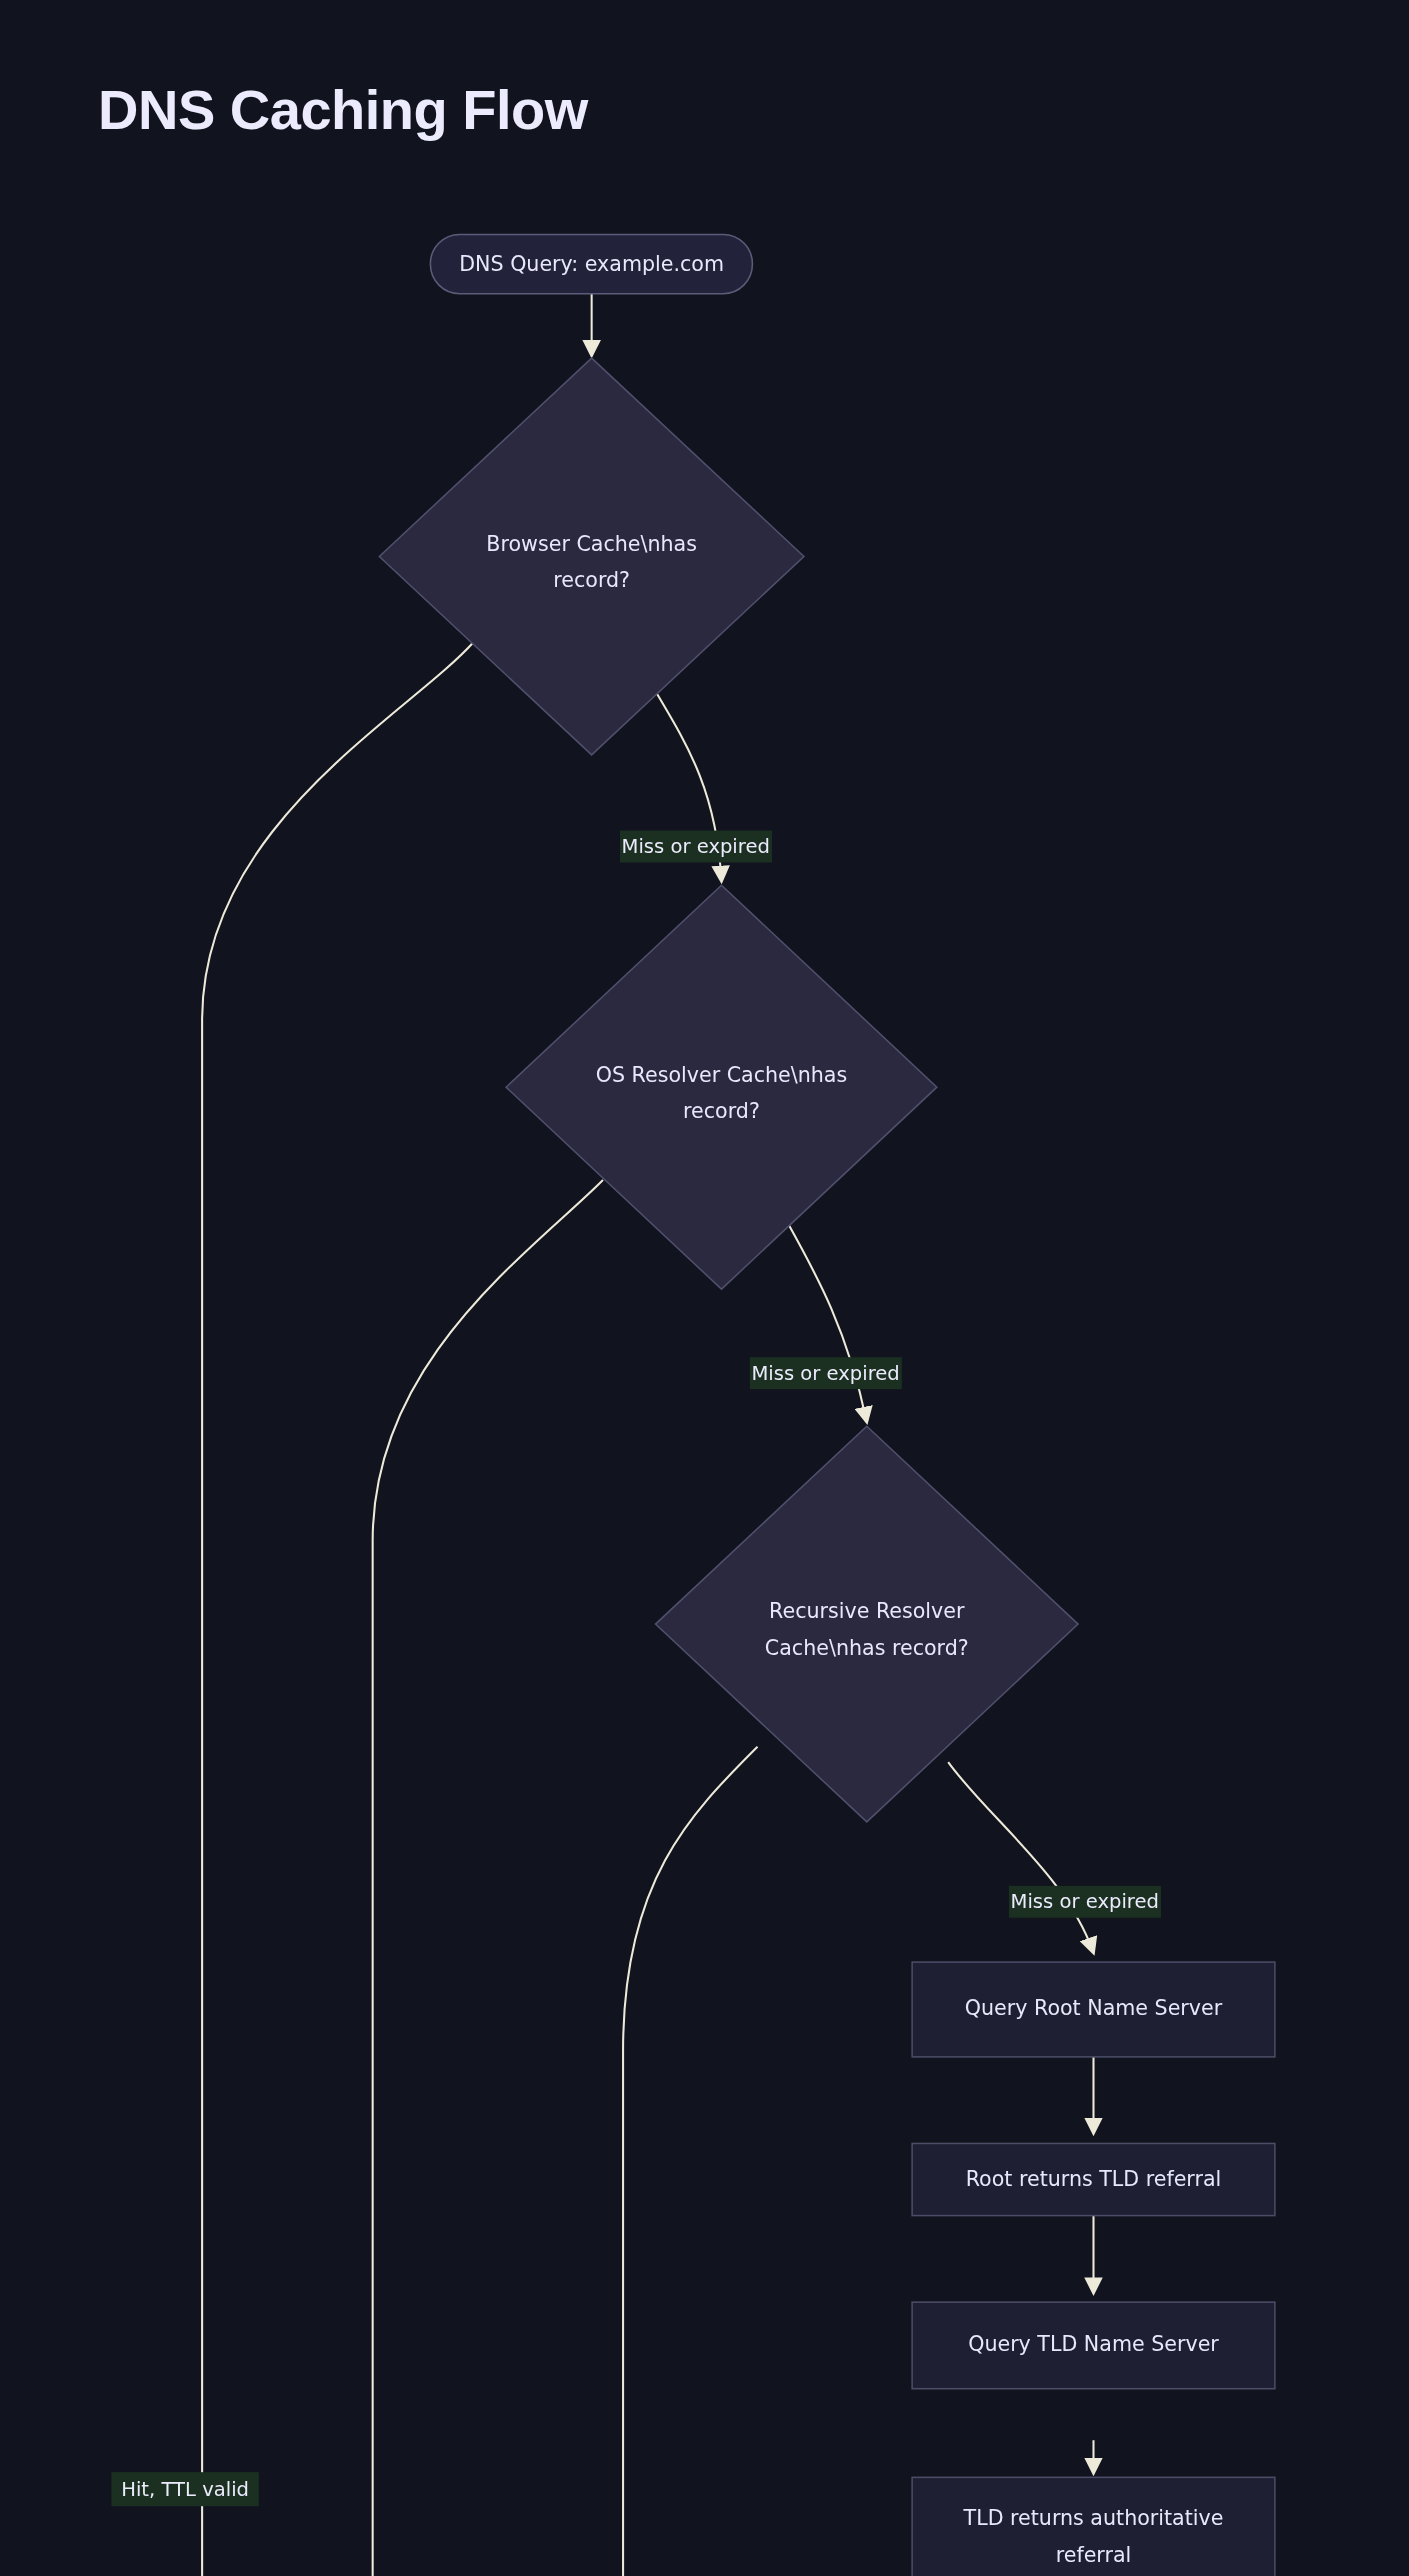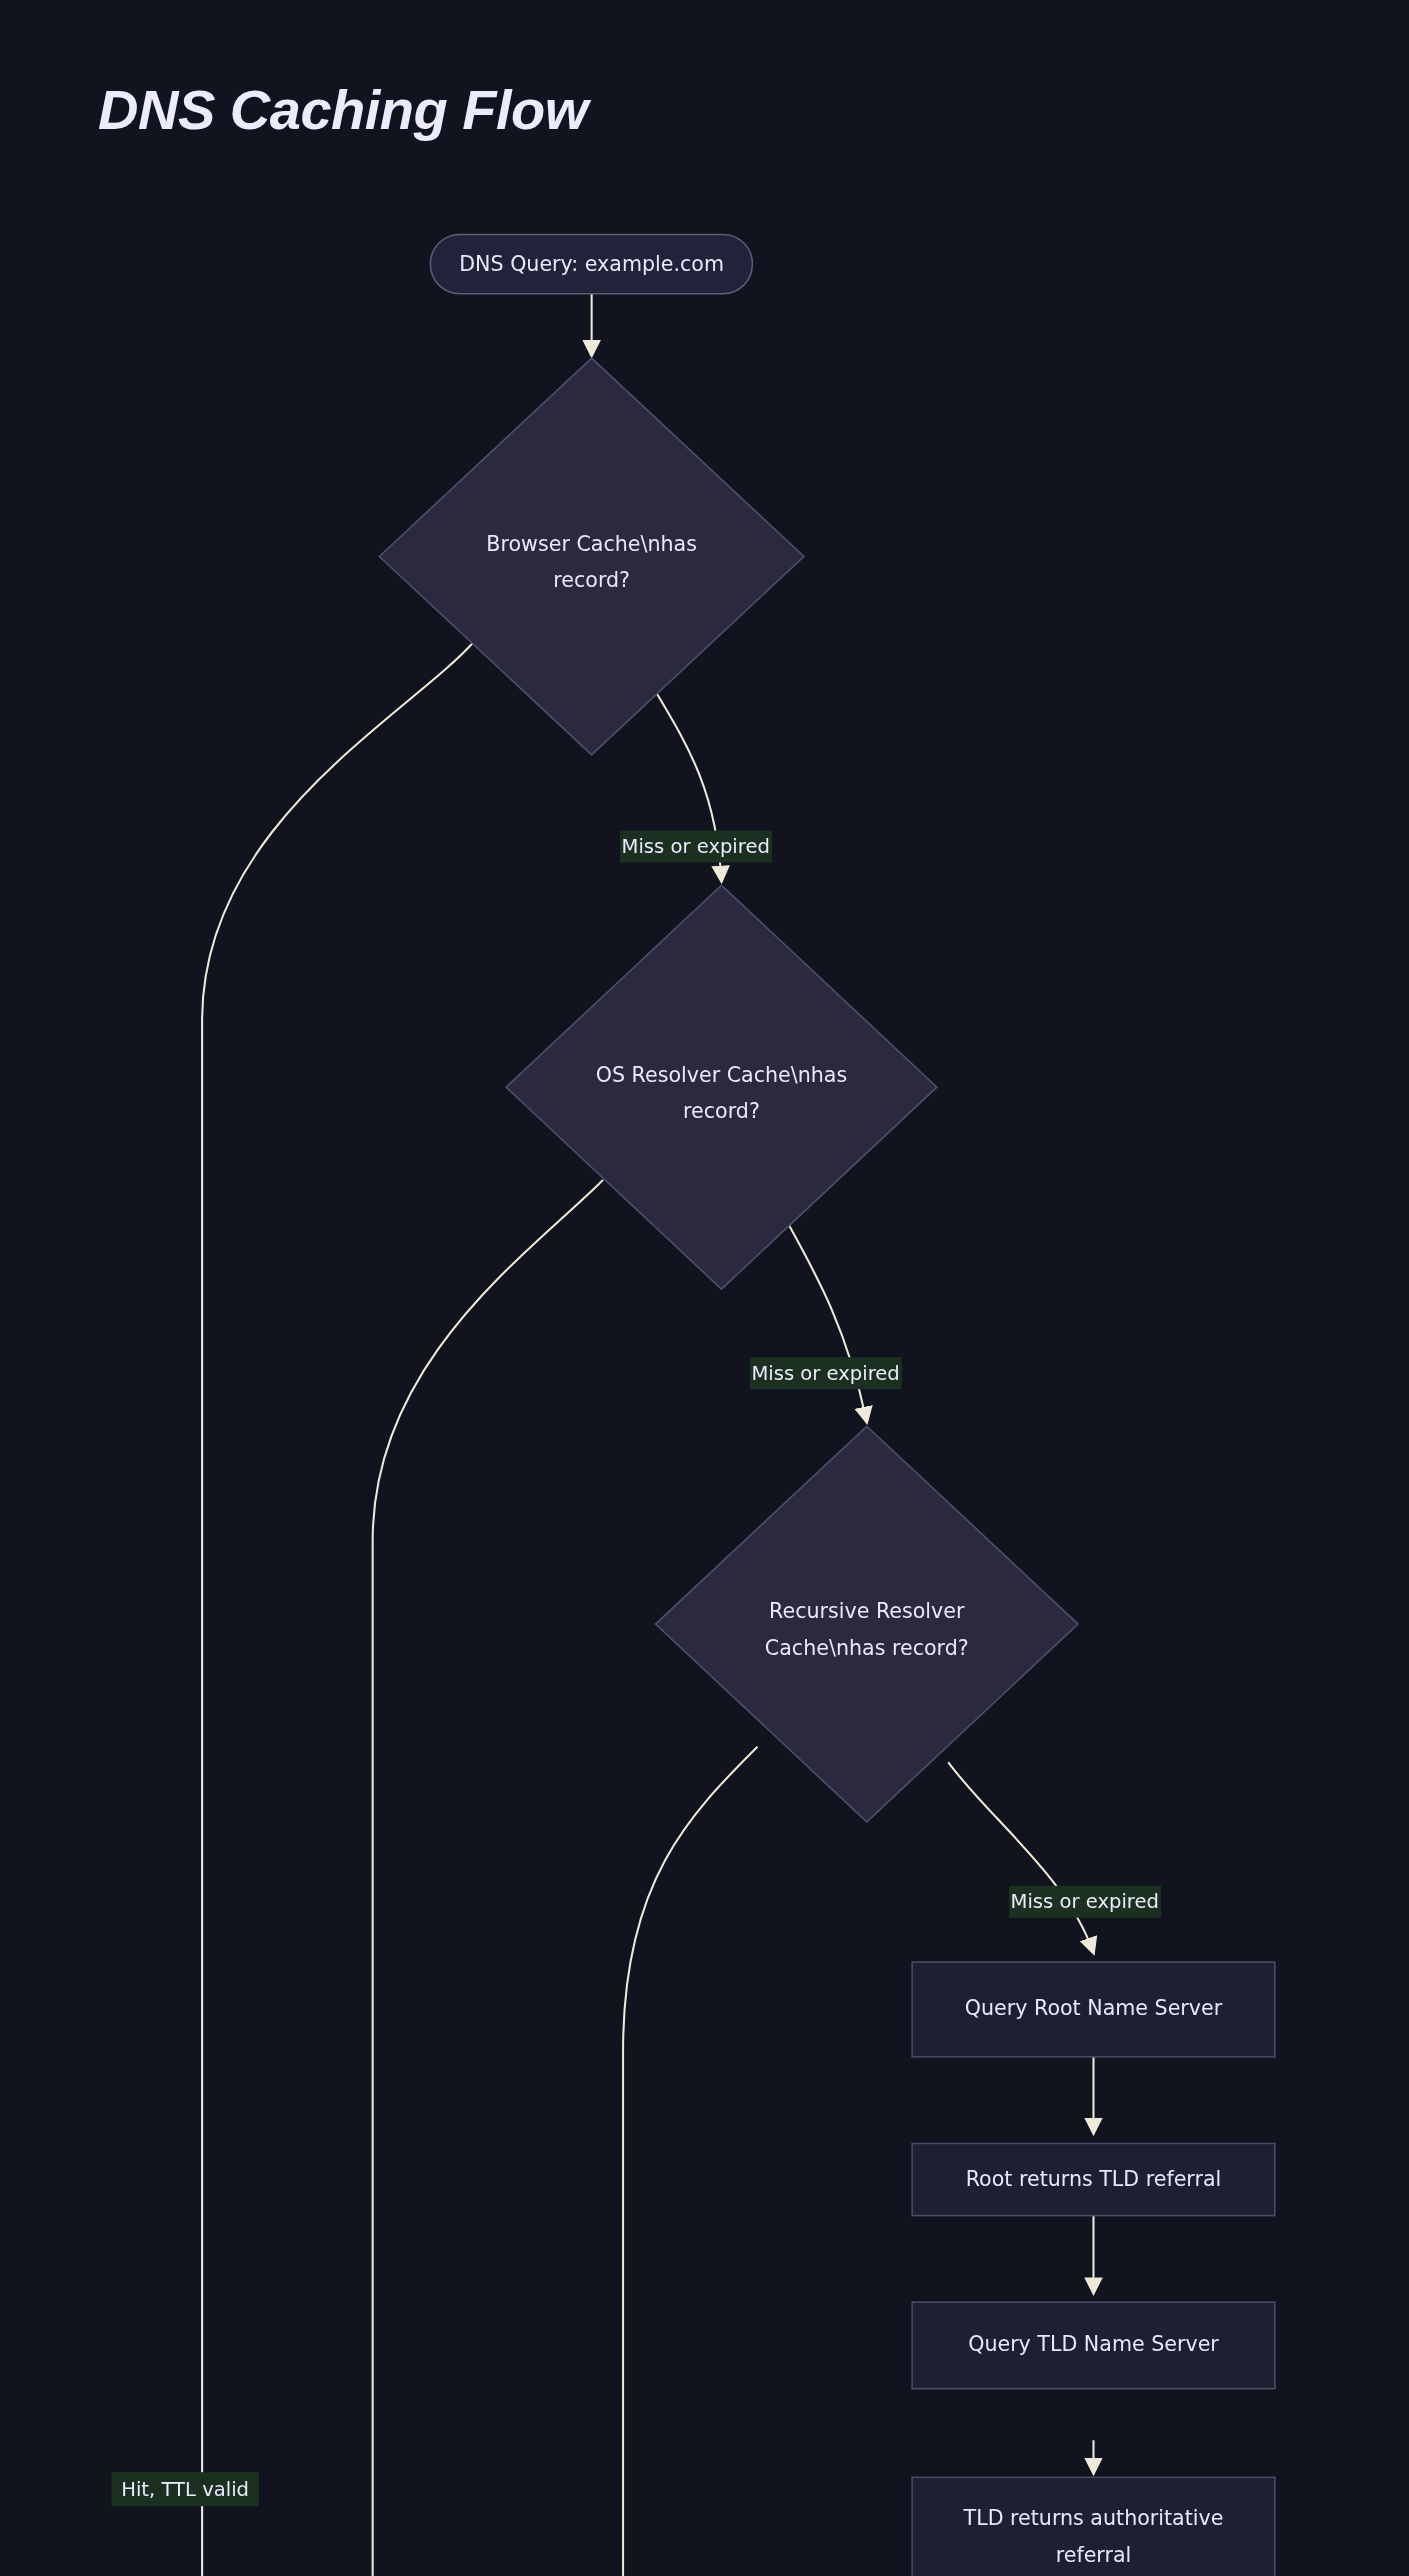--- a/index.html
+++ b/index.html
@@ -17,21 +17,20 @@
   #page-title {
     position: absolute;
     left: 98px;
     top: 77px;
     font-family: "Liberation Sans", sans-serif;
     font-size: 56px;
     font-weight: bold;
     color: #ecebfd;
     letter-spacing: -0.5px;
     white-space: nowrap;
-    font-style: italic;
   }
   svg#flow {
     position: absolute;
     left: 0;
     top: 0;
     width: 1410px;
     height: 3885px;
     display: block;
   }
   .node-rect {

